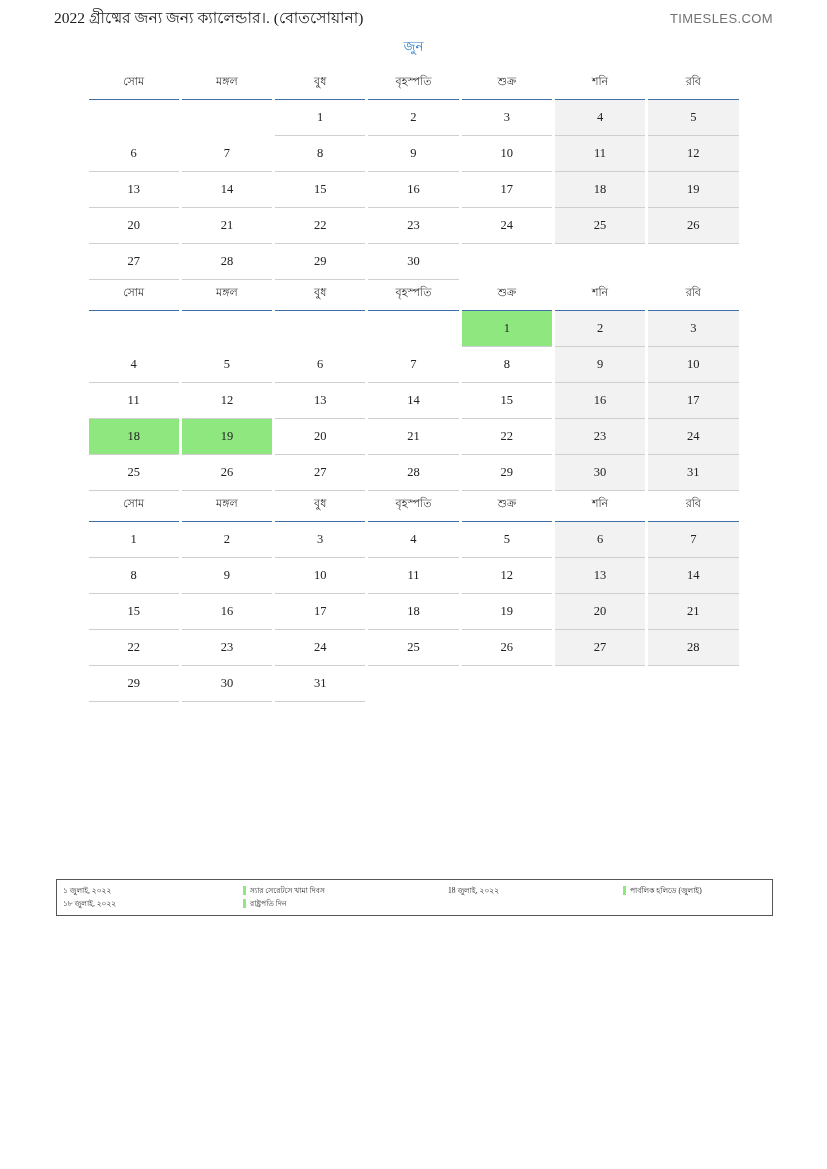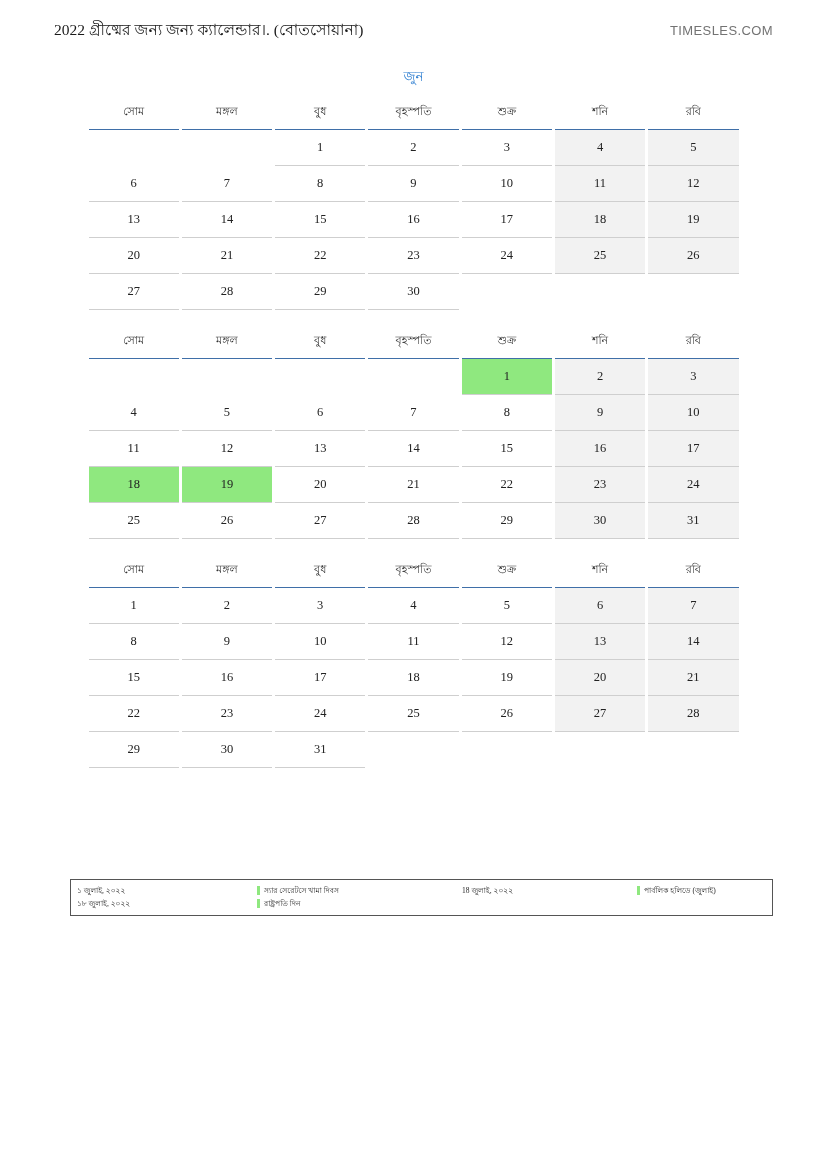--- a/index.html
+++ b/index.html
@@ -11,21 +11,21 @@
     width: 827px;
     height: 1169px;
     font-family: "Liberation Serif", "DejaVu Serif", serif;
     color: #222222;
     position: relative;
   }
   .page {
     width: 827px;
     height: 1169px;
     box-sizing: border-box;
-    padding: 18px 54px 0 54px;
+    padding: 6px 54px 0 54px;
     position: relative;
   }
   .topbar {
     display: flex;
     align-items: baseline;
     justify-content: space-between;
     padding-bottom: 4px;
   }
   .doc-title {
     font-size: 15.5px;
@@ -34,21 +34,20 @@
     letter-spacing: 0px;
     white-space: nowrap;
   }
   .brand {
     font-size: 13px;
     color: #737373;
     font-family: "Liberation Sans", sans-serif;
     letter-spacing: 0.4px;
   }
   .month-block {
-    margin-top: 18px;
   }
   .month-title {
     text-align: center;
     color: #2f7fd1;
     font-size: 13.5px;
     font-family: "Liberation Sans", sans-serif;
     margin-bottom: 10px;
   }
   table.cal {
     border-collapse: collapse;
@@ -87,21 +86,21 @@
     display: block;
     padding: 0 6px;
   }
   
   table.cal td, table.cal th {
     border-left: 3px solid #ffffff;
     border-right: 3px solid #ffffff;
   }
   .legend {
     position: absolute;
-    left: 70px;
+    left: 56px;
     right: 54px;
     bottom: 253px;
     border: 1px solid #555555;
     box-sizing: border-box;
     padding: 4px 6px 5px 6px;
     display: flex;
     align-items: flex-start;
   }
   .legend-col {
     display: flex;

